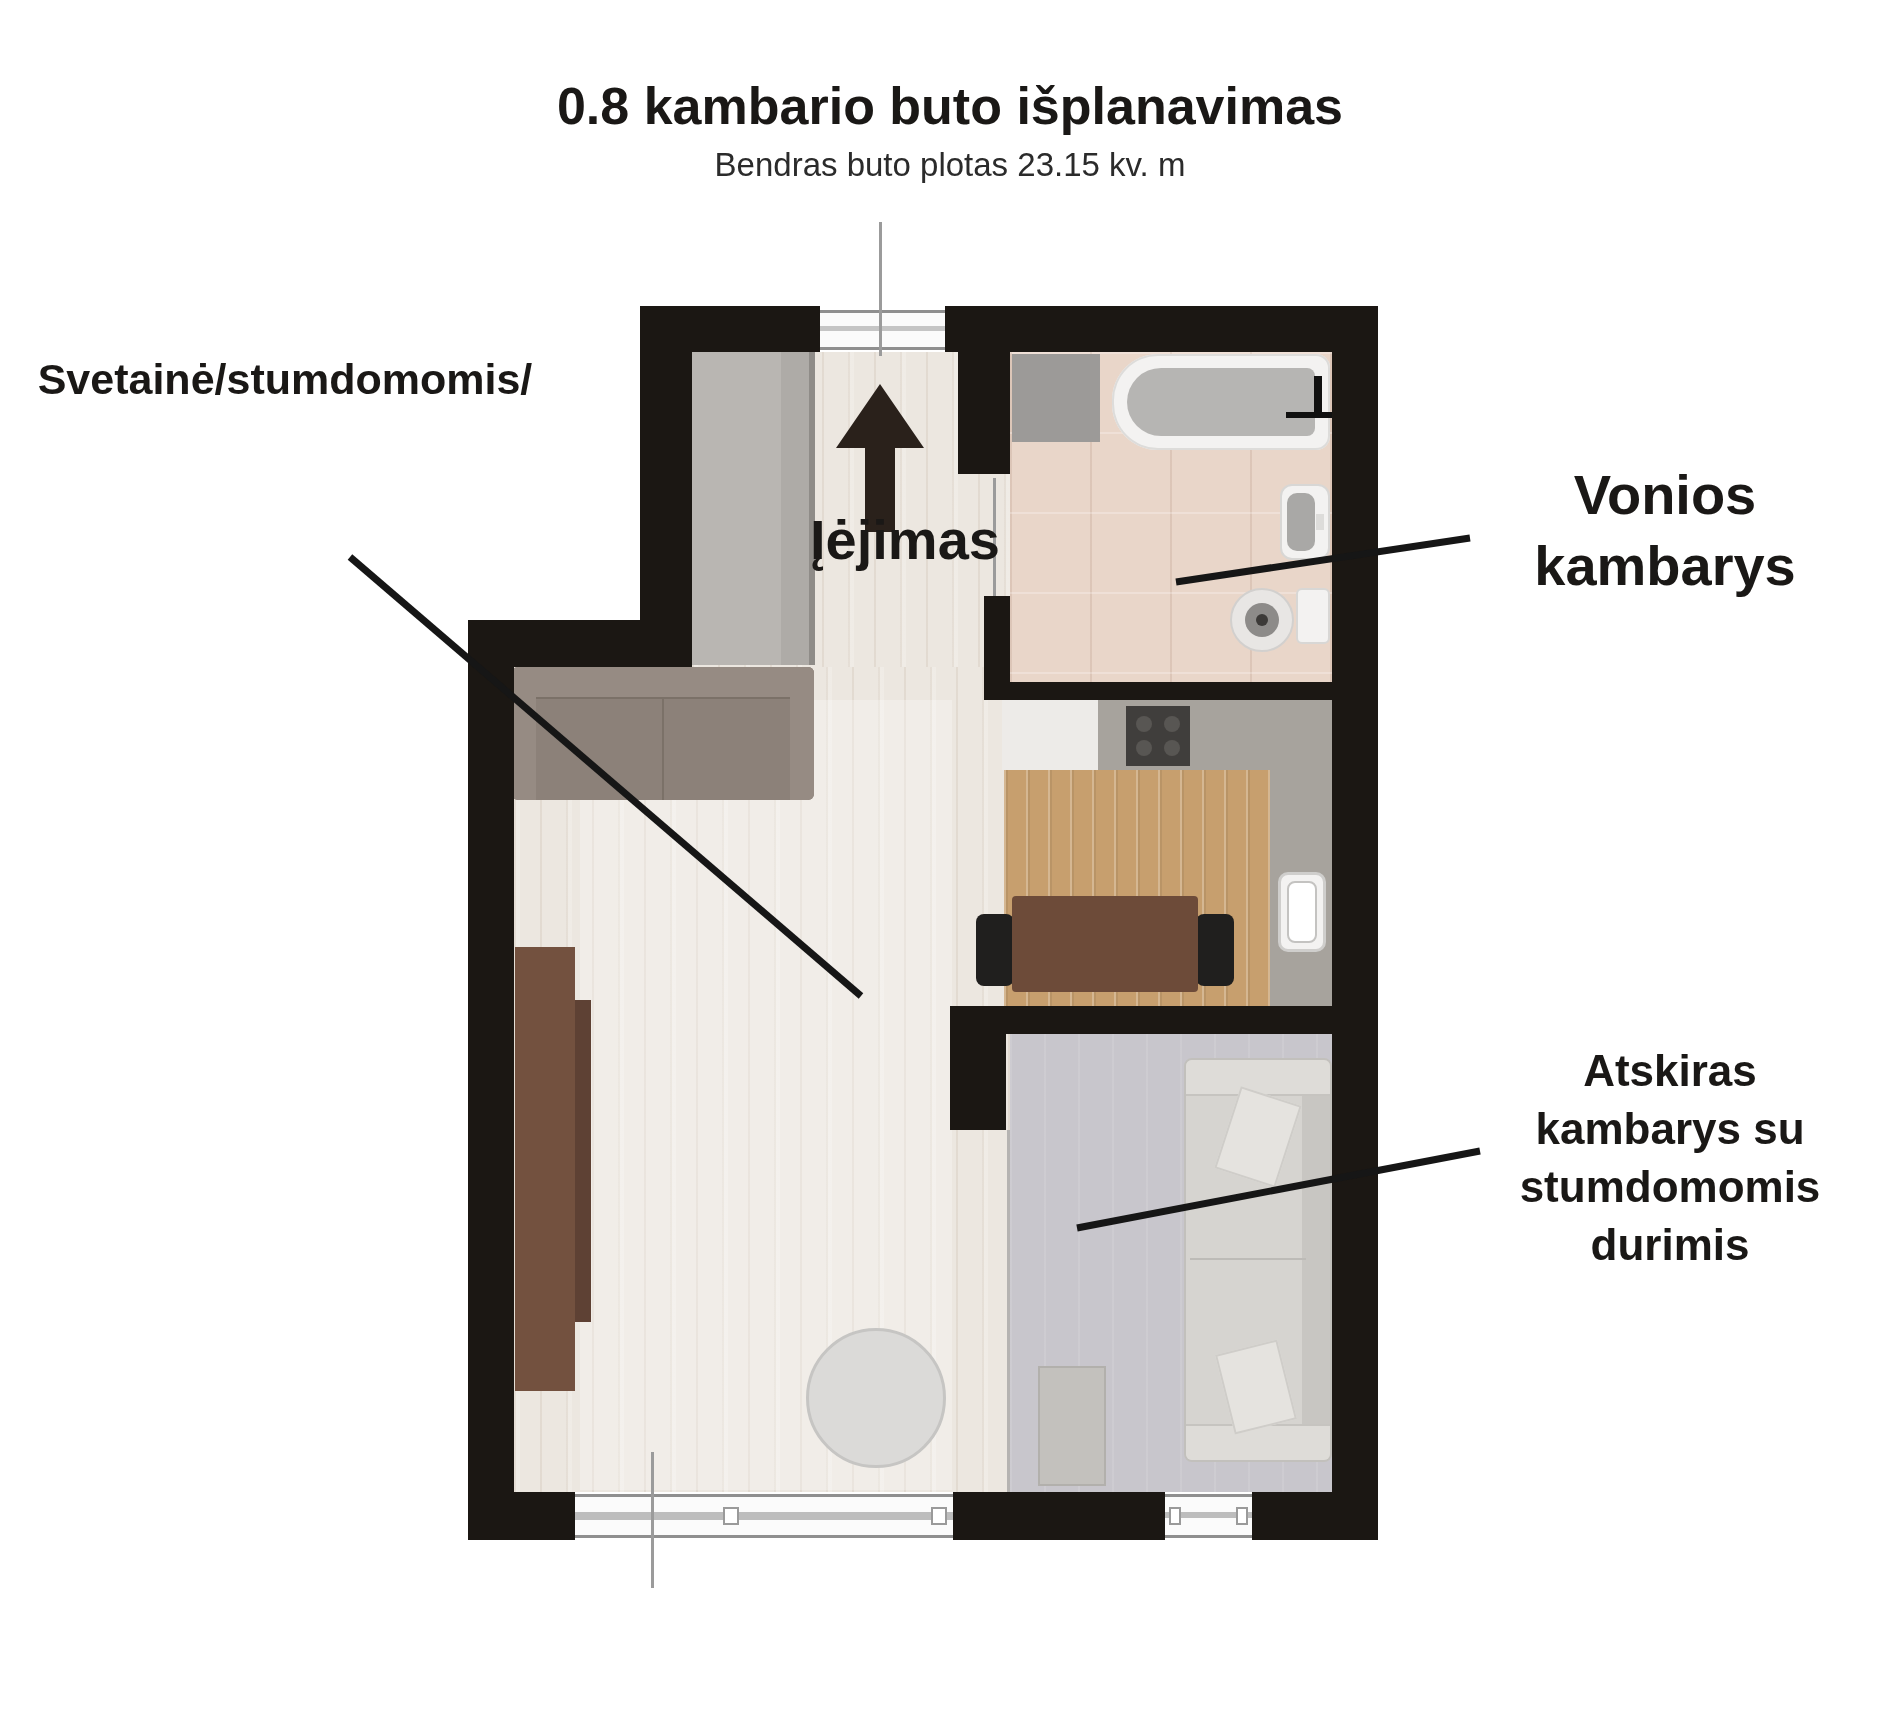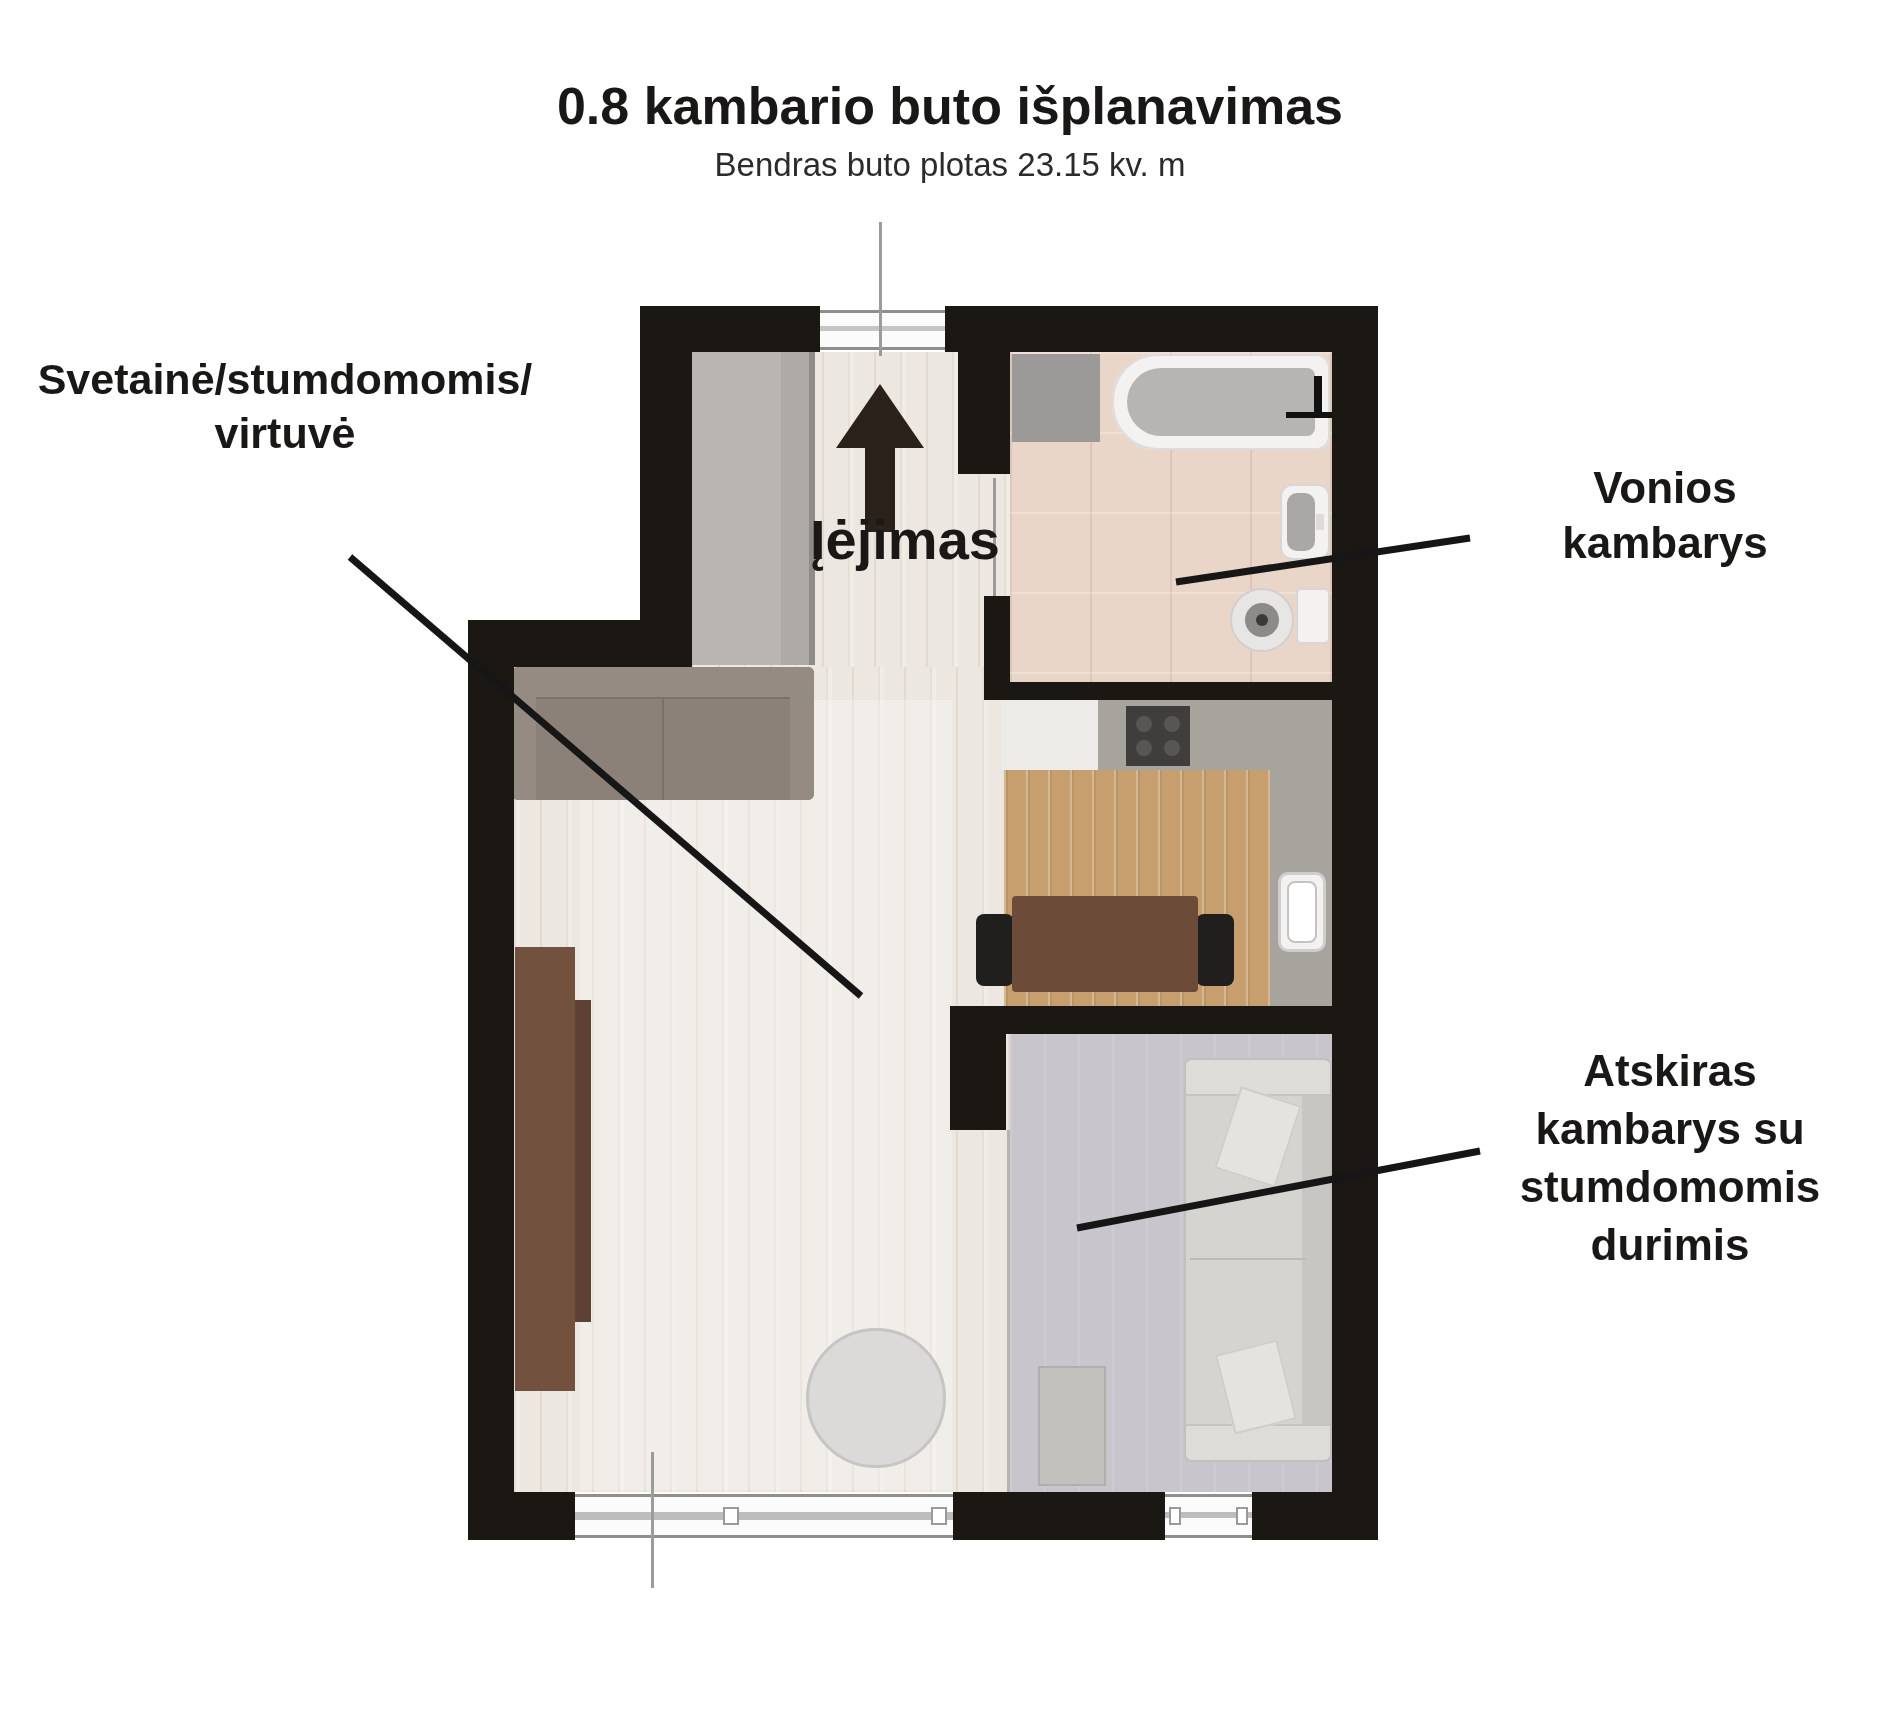--- a/index.html
+++ b/index.html
@@ -148,26 +148,25 @@
   <div class="abs" style="left:865px;top:446px;width:30px;height:86px;background:var(--arrow);z-index:20;"></div>
 
   <svg width="1900" height="1727" viewBox="0 0 1900 1727" style="position:absolute;left:0;top:0;z-index:25;pointer-events:none;">
     <line x1="350" y1="557" x2="861" y2="996" stroke="#161616" stroke-width="7"></line>
     <line x1="1176" y1="582" x2="1470" y2="538" stroke="#161616" stroke-width="7"></line>
     <line x1="1077" y1="1228" x2="1480" y2="1151" stroke="#161616" stroke-width="7"></line>
   </svg>
 
   <div class="abs label" style="left:30px;top:352px;width:510px;font-size:43px;">
     <div>Svetainė/stumdomomis/</div>
-    <div>virtuvė</div>
   </div>
 
   <div class="abs label" style="left:770px;top:505px;width:270px;font-size:56px;">Įėjimas</div>
 
-  <div class="abs label" style="left:1440px;top:460px;width:450px;font-size:44px;">
+  <div class="abs label" style="left:1440px;top:460px;width:450px;font-size:56px;">
     <div>Vonios</div>
     <div>kambarys</div>
   </div>
 
   <div class="abs label" style="left:1420px;top:1042px;width:500px;font-size:44px;line-height:1.32;">
     <div>Atskiras</div>
     <div>kambarys su</div>
     <div>stumdomomis</div>
     <div>durimis</div>
   </div>

